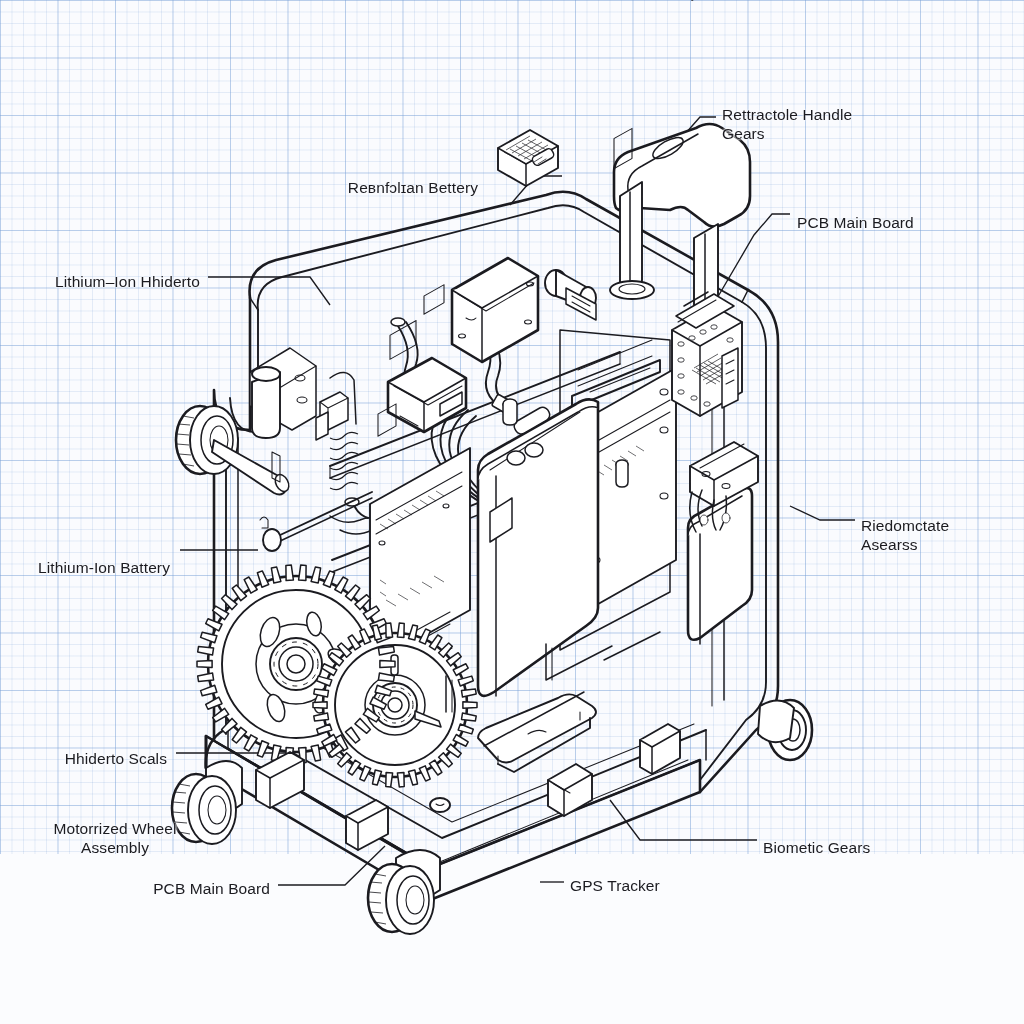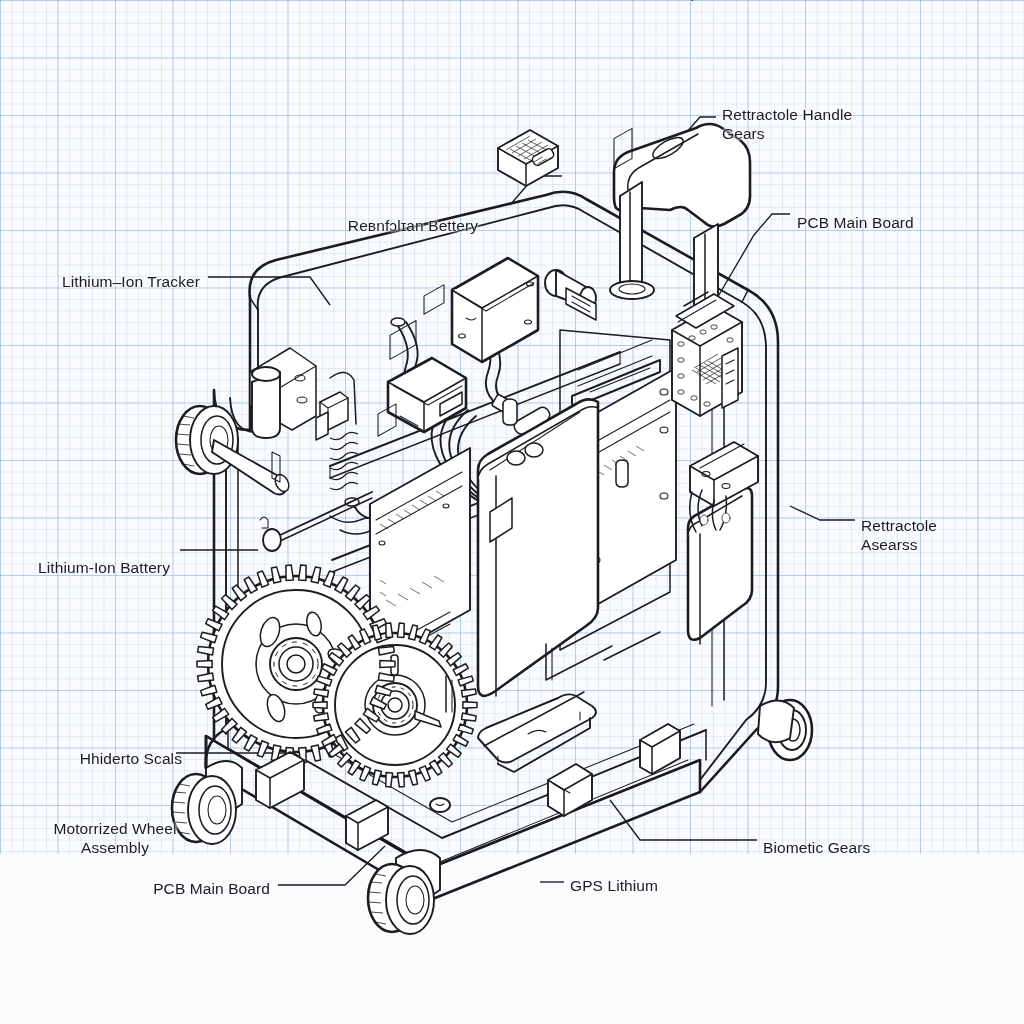--- a/index.html
+++ b/index.html
@@ -531,26 +531,26 @@
     </g>
 
     <g>
       <path class="s x" d="M260 520 q4-6 8 0 l0 8 M262 528 l6 0"></path>
     </g>
 
   </svg>
 
   <div class="lbl" style="left:722px;top:105px;">Rettractole Handle
 Gears</div>
-  <div class="lbl r" style="left:218px;top:178px;width:260px;margin-top:38px;">Reʙnfɔlɪan Bettery</div>
+  <div class="lbl r" style="left:218px;top:178px;width:260px;">Reʙnfɔlɪan Bettery</div>
   <div class="lbl" style="left:797px;top:213px;">PCB Main Board</div>
-  <div class="lbl r" style="left:20px;top:272px;width:180px;">Lithium–Ion Tracker</div>
+  <div class="lbl r" style="left:20px;top:272px;width:180px;">Lithium–Ion Hhiderto</div>
   <div class="lbl r" style="left:0px;top:558px;width:170px;">Lithium-Ion Battery</div>
-  <div class="lbl" style="left:861px;top:516px;">Rettractole
+  <div class="lbl" style="left:861px;top:516px;">Riedomctate
 Asearss</div>
-  <div class="lbl r" style="left:35px;top:749px;width:147px;">Hhiderto Scals</div>
+  <div class="lbl r" style="left:20px;top:749px;width:147px;">Hhiderto Scals</div>
   <div class="lbl c" style="left:20px;top:807px;width:190px;">Motorrized Wheel
 Assembly</div>
   <div class="lbl r" style="left:100px;top:879px;width:170px;">PCB Main Board</div>
   <div class="lbl" style="left:763px;top:838px;">Biometic Gears</div>
-  <div class="lbl" style="left:570px;top:876px;">GPS Lithium</div>
+  <div class="lbl" style="left:570px;top:876px;">GPS Tracker</div>
 
 </div>
 
 </body></html>

